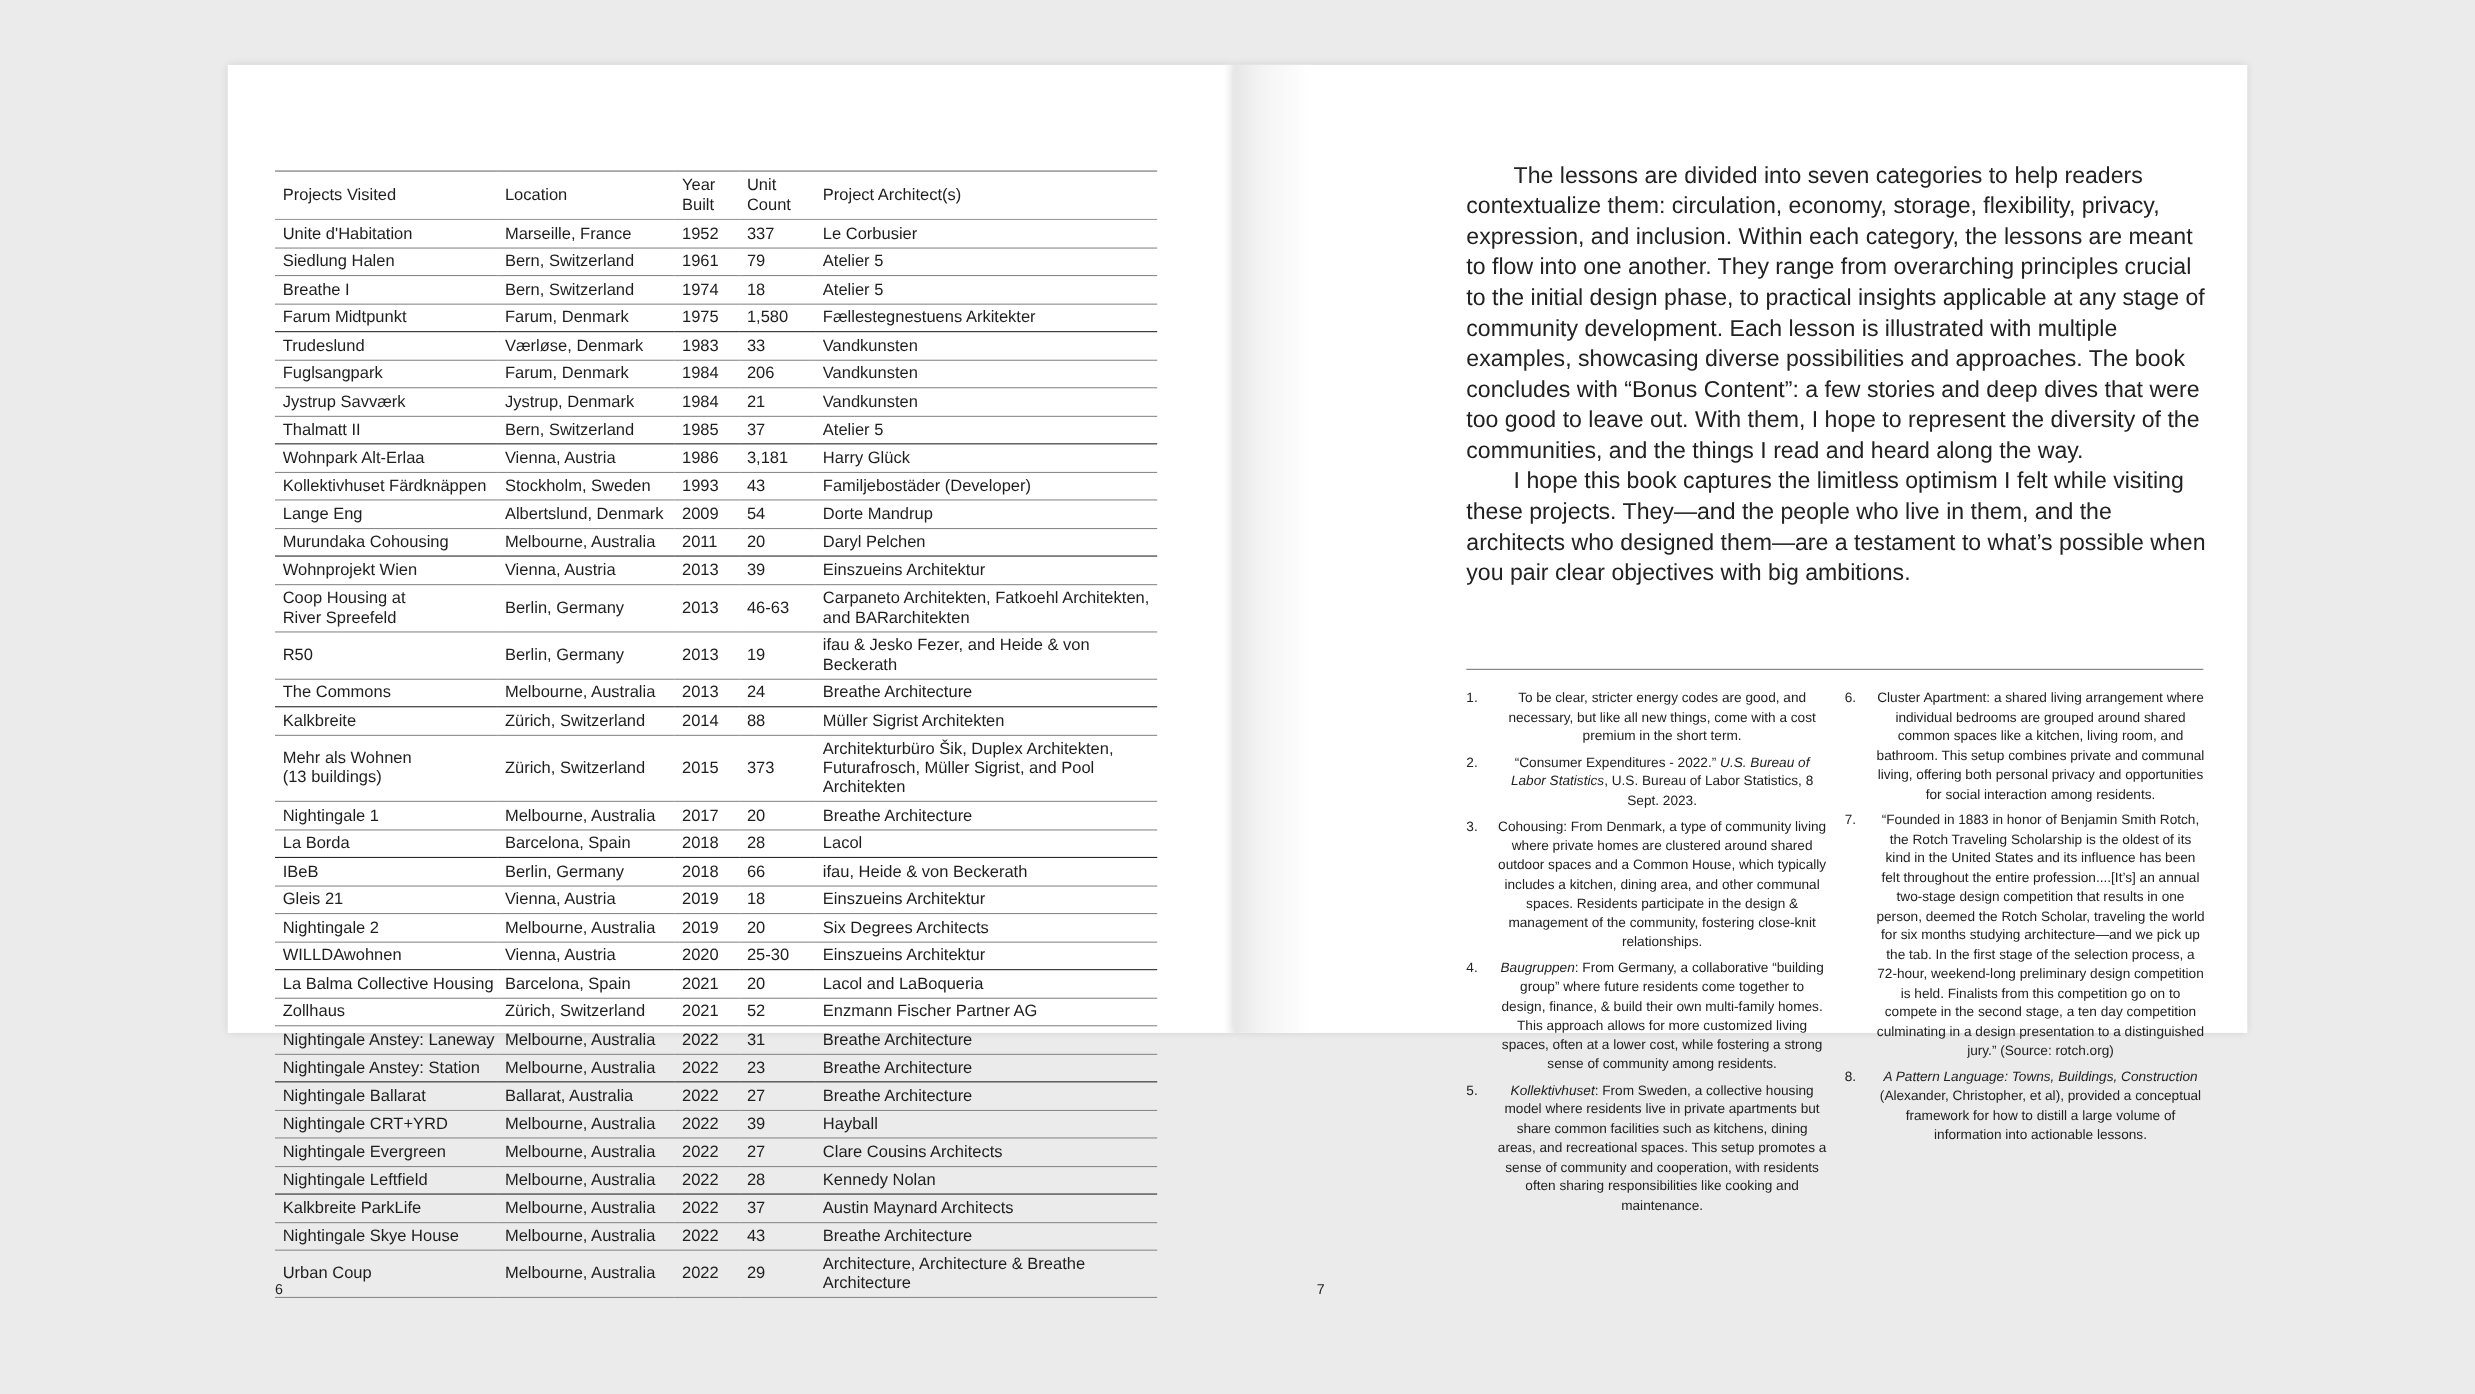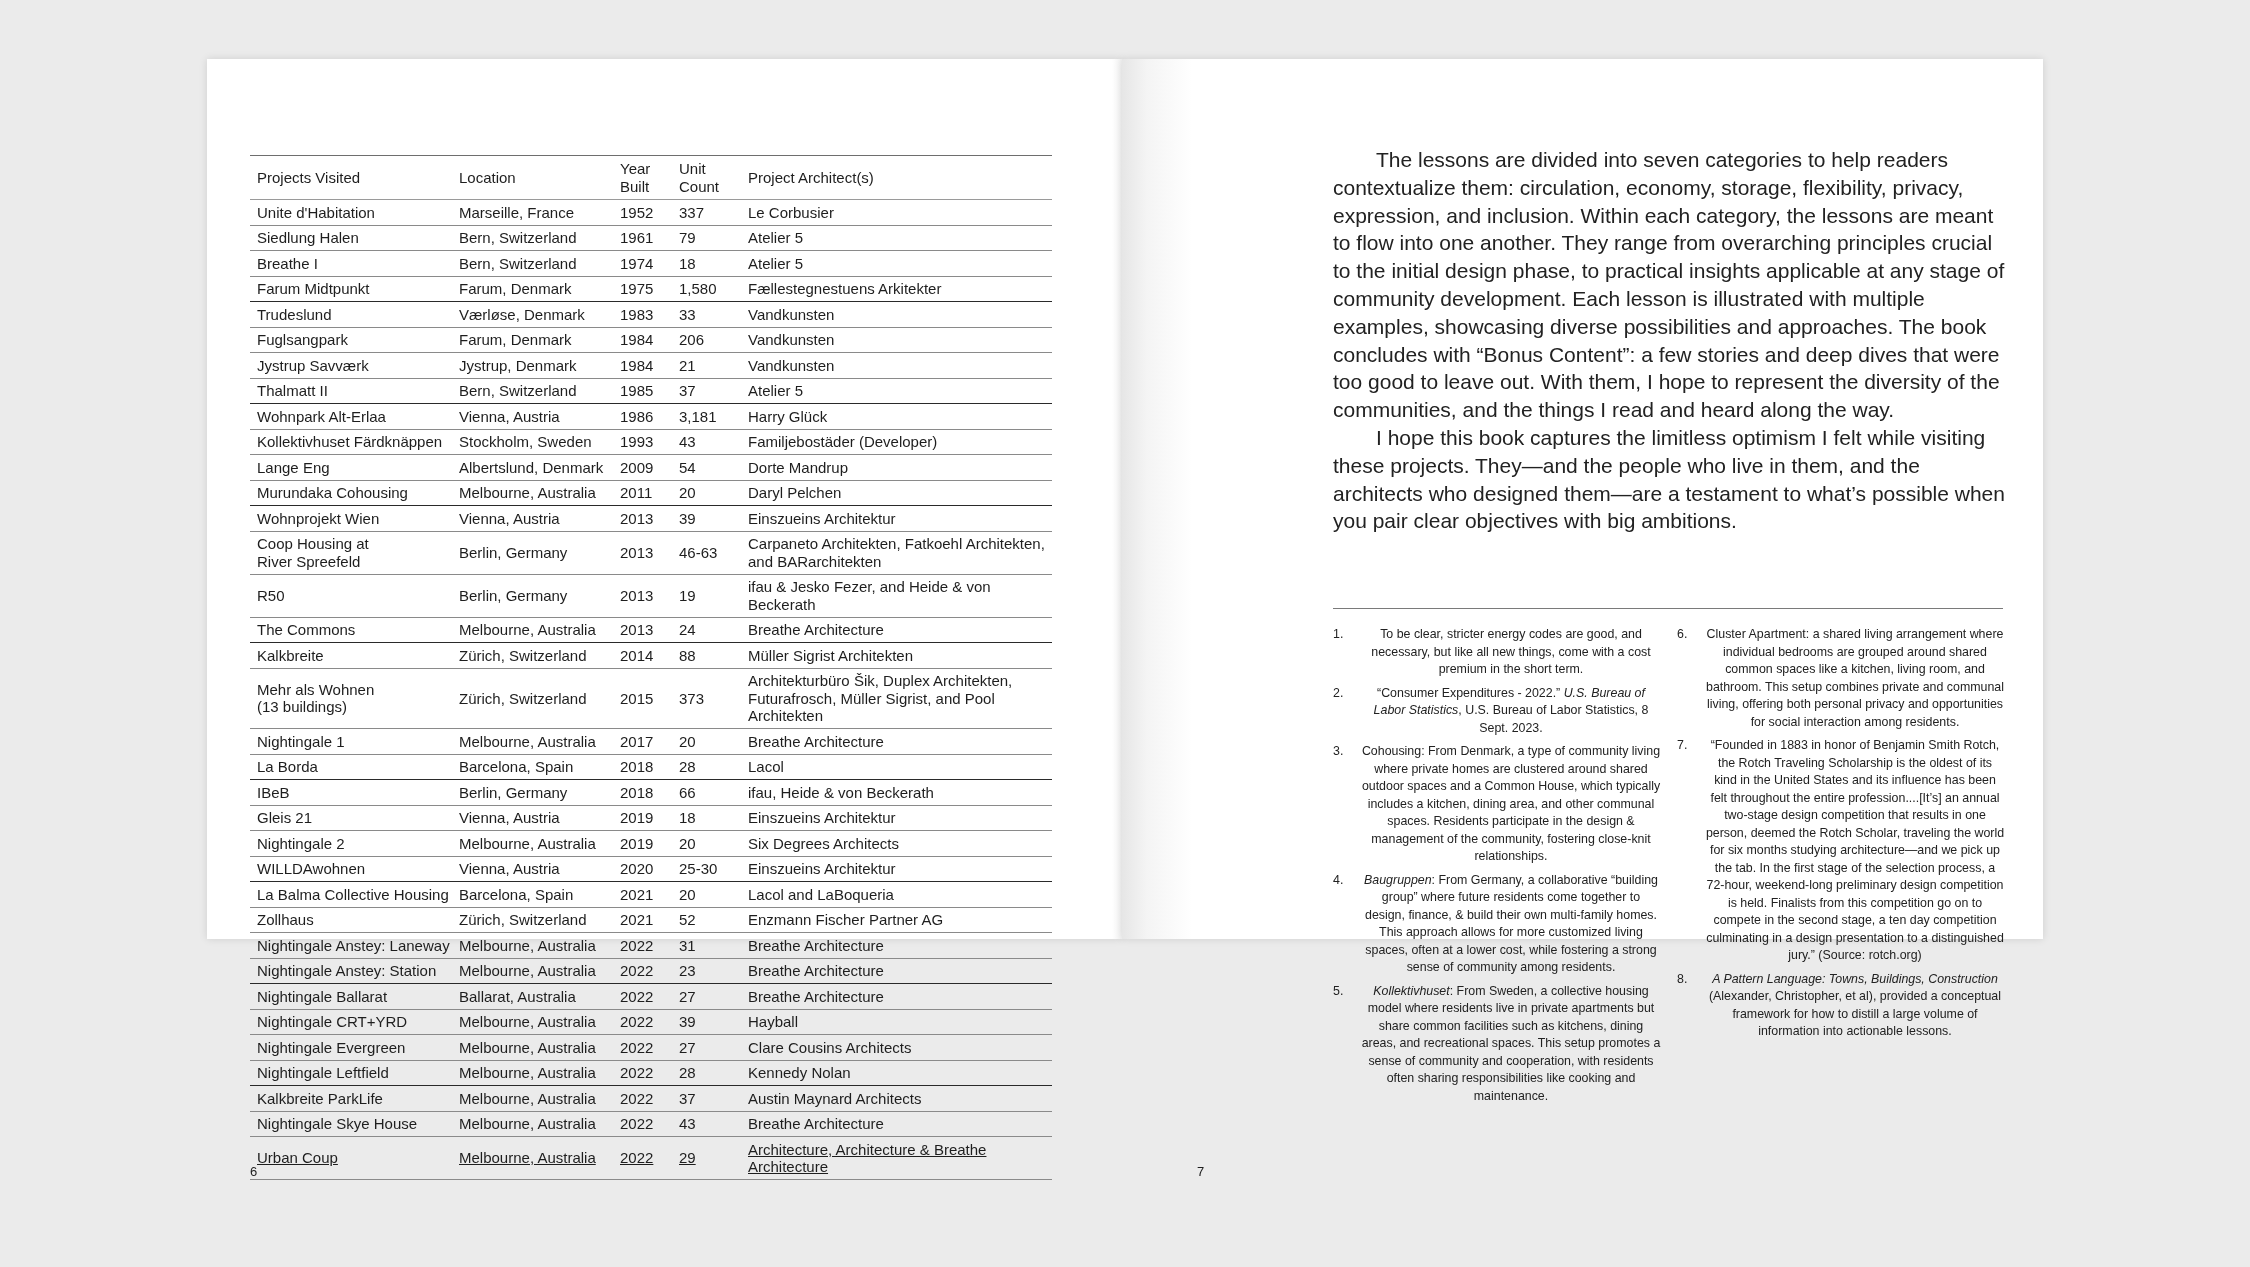--- a/index.html
+++ b/index.html
@@ -33,21 +33,21 @@
     font-size: 15px; line-height: 17.5px;
   }
   .proj-table th, .proj-table td {
     text-align: left; vertical-align: middle;
     padding: 3.5px 0 3.5px 7px;
   }
   .proj-table thead tr { border-top: 1.5px solid #6e6e6e; border-bottom: 1.5px solid #9a9a9a; }
   .proj-table th { font-weight: normal; padding-top: 4px; padding-bottom: 4px; height: 32px; }
   .proj-table tbody tr { border-bottom: 1.5px solid #8a8a8a; }
   .proj-table tbody tr:nth-child(4n) { border-bottom-color: #2a2a2a; }
-  .proj-table tbody tr:last-child { border-bottom-color: #8a8a8a; text-decoration: underline; }
+  .proj-table tbody tr:last-child { border-bottom-color: #8a8a8a; }
   .c-proj { width: 195px; }
   .c-loc { width: 154px; }
   .c-year { width: 52px; }
   .c-unit { width: 62px; }
   .pre { white-space: pre-line; }
 
   .page-num {
     position: absolute; top: 1105px; font-size: 13px;
   }
   .page-left .page-num { left: 43px; }

